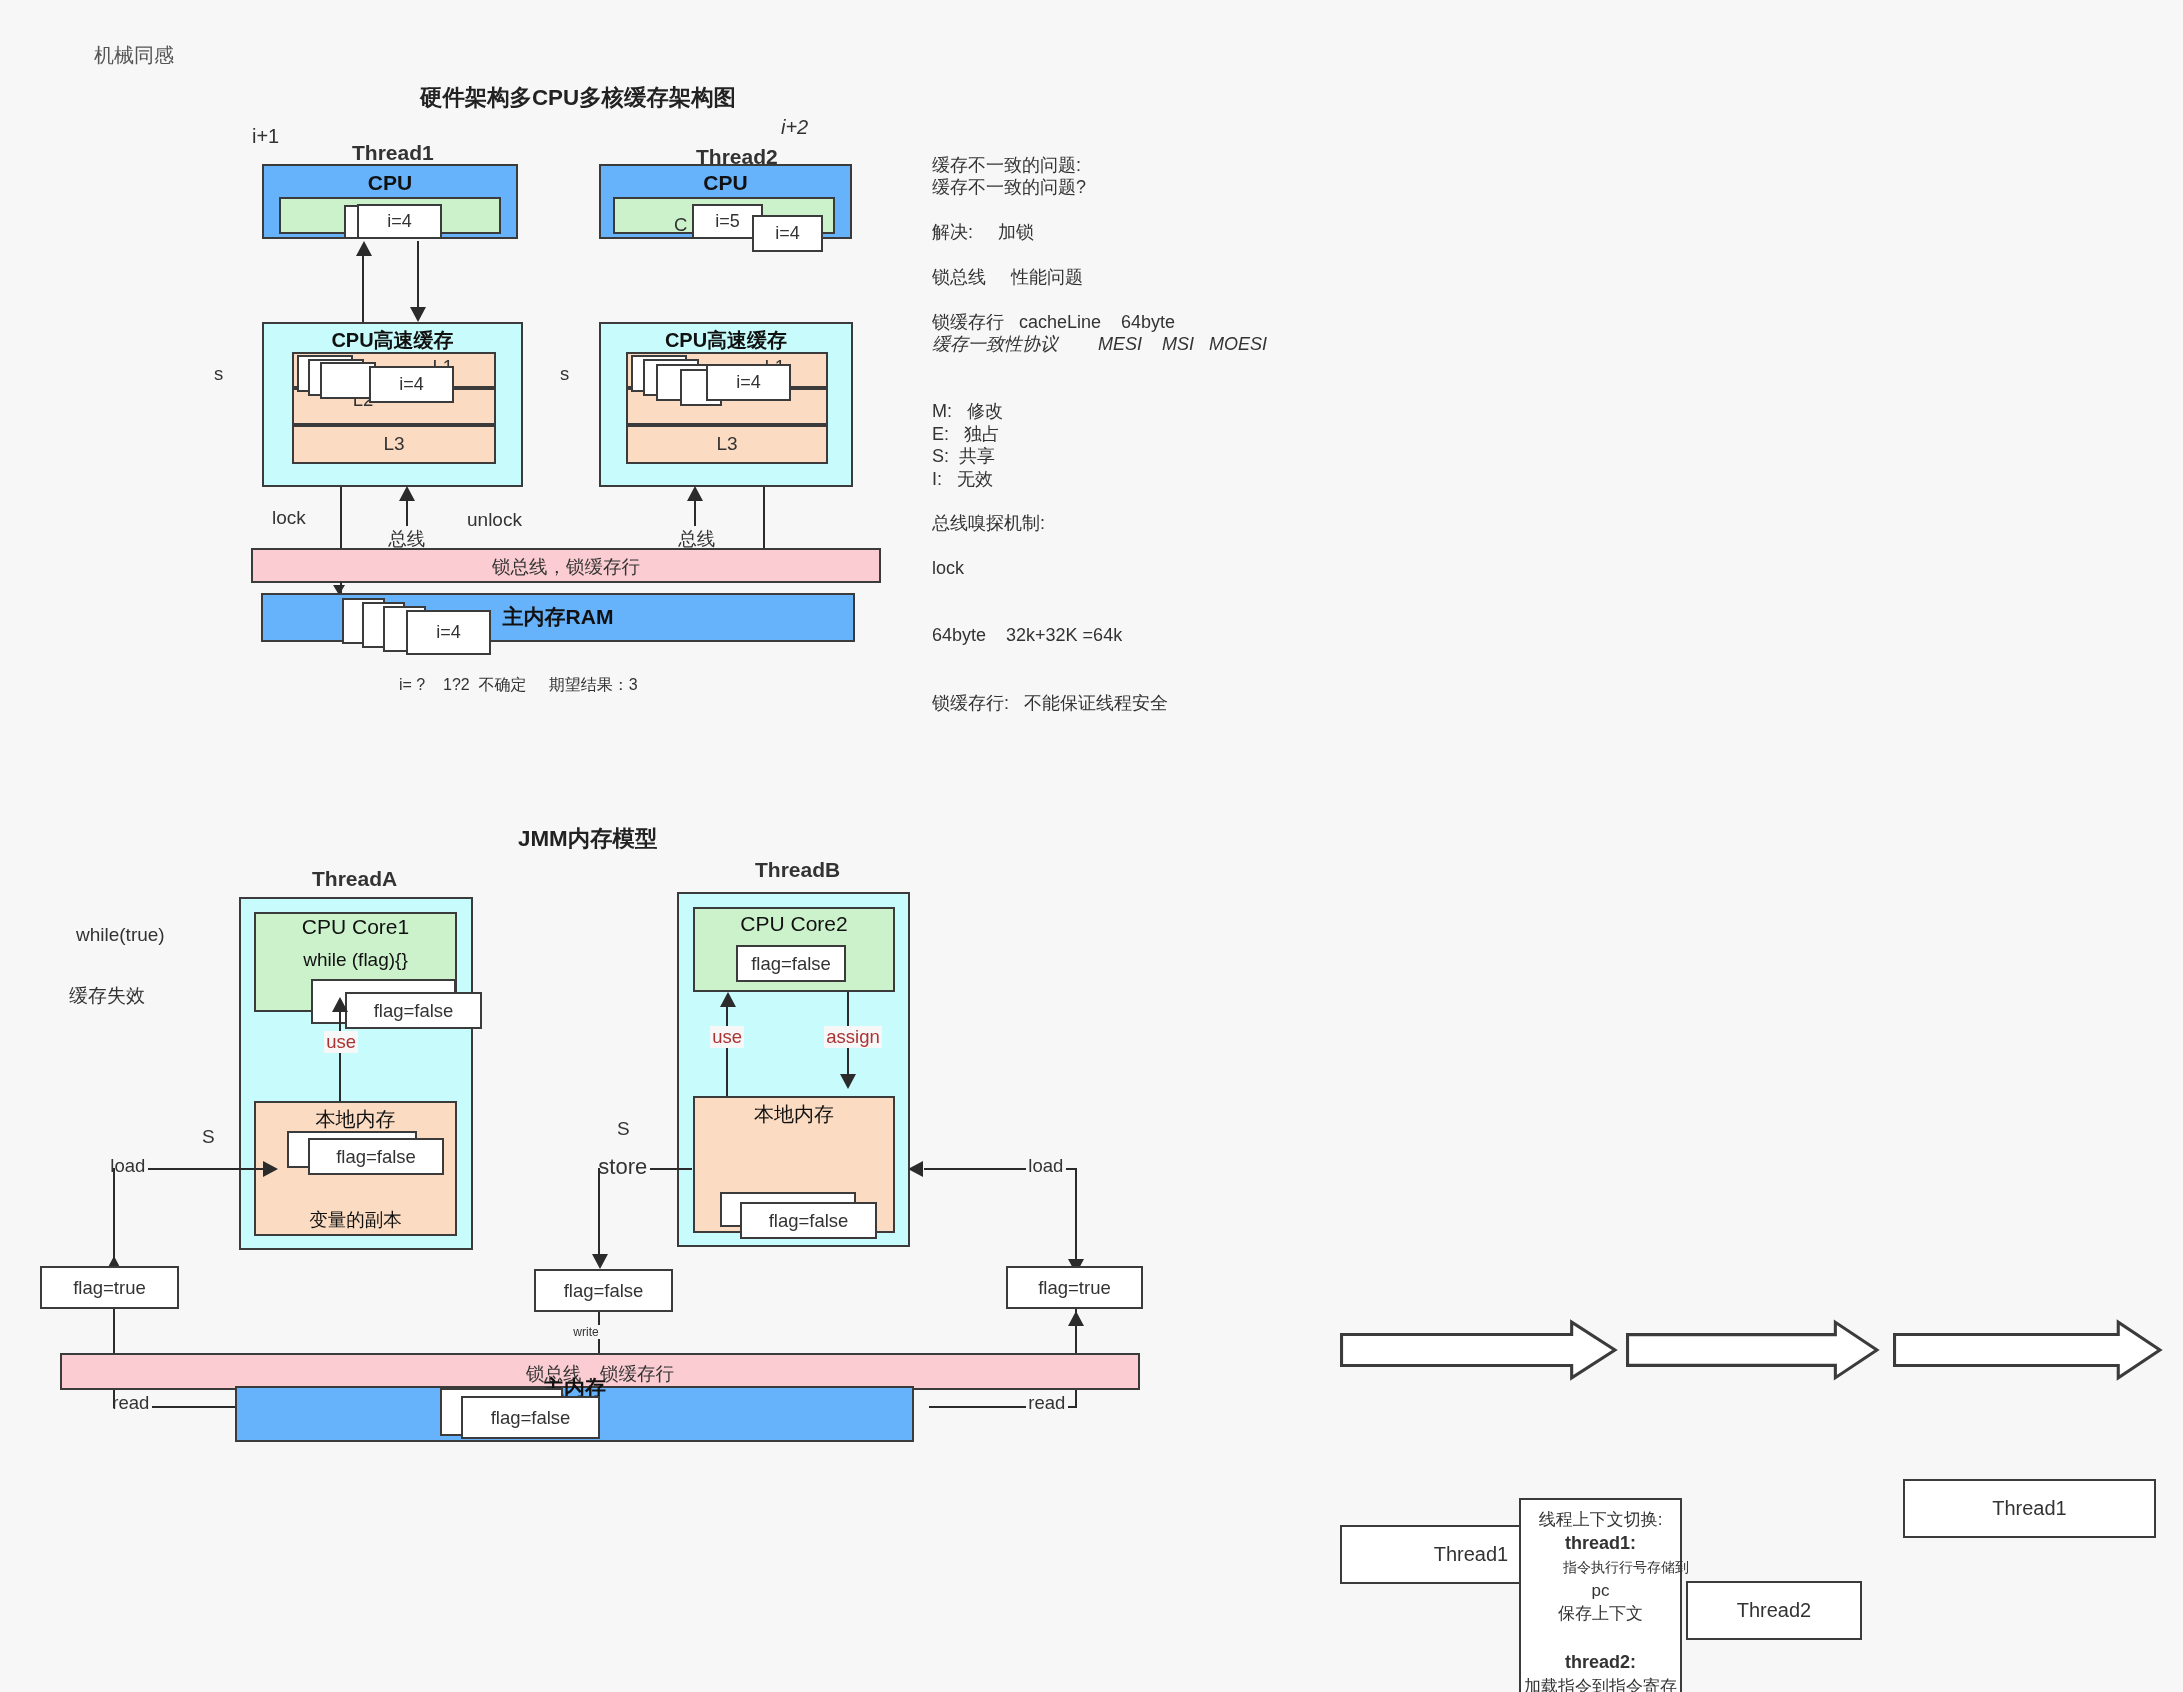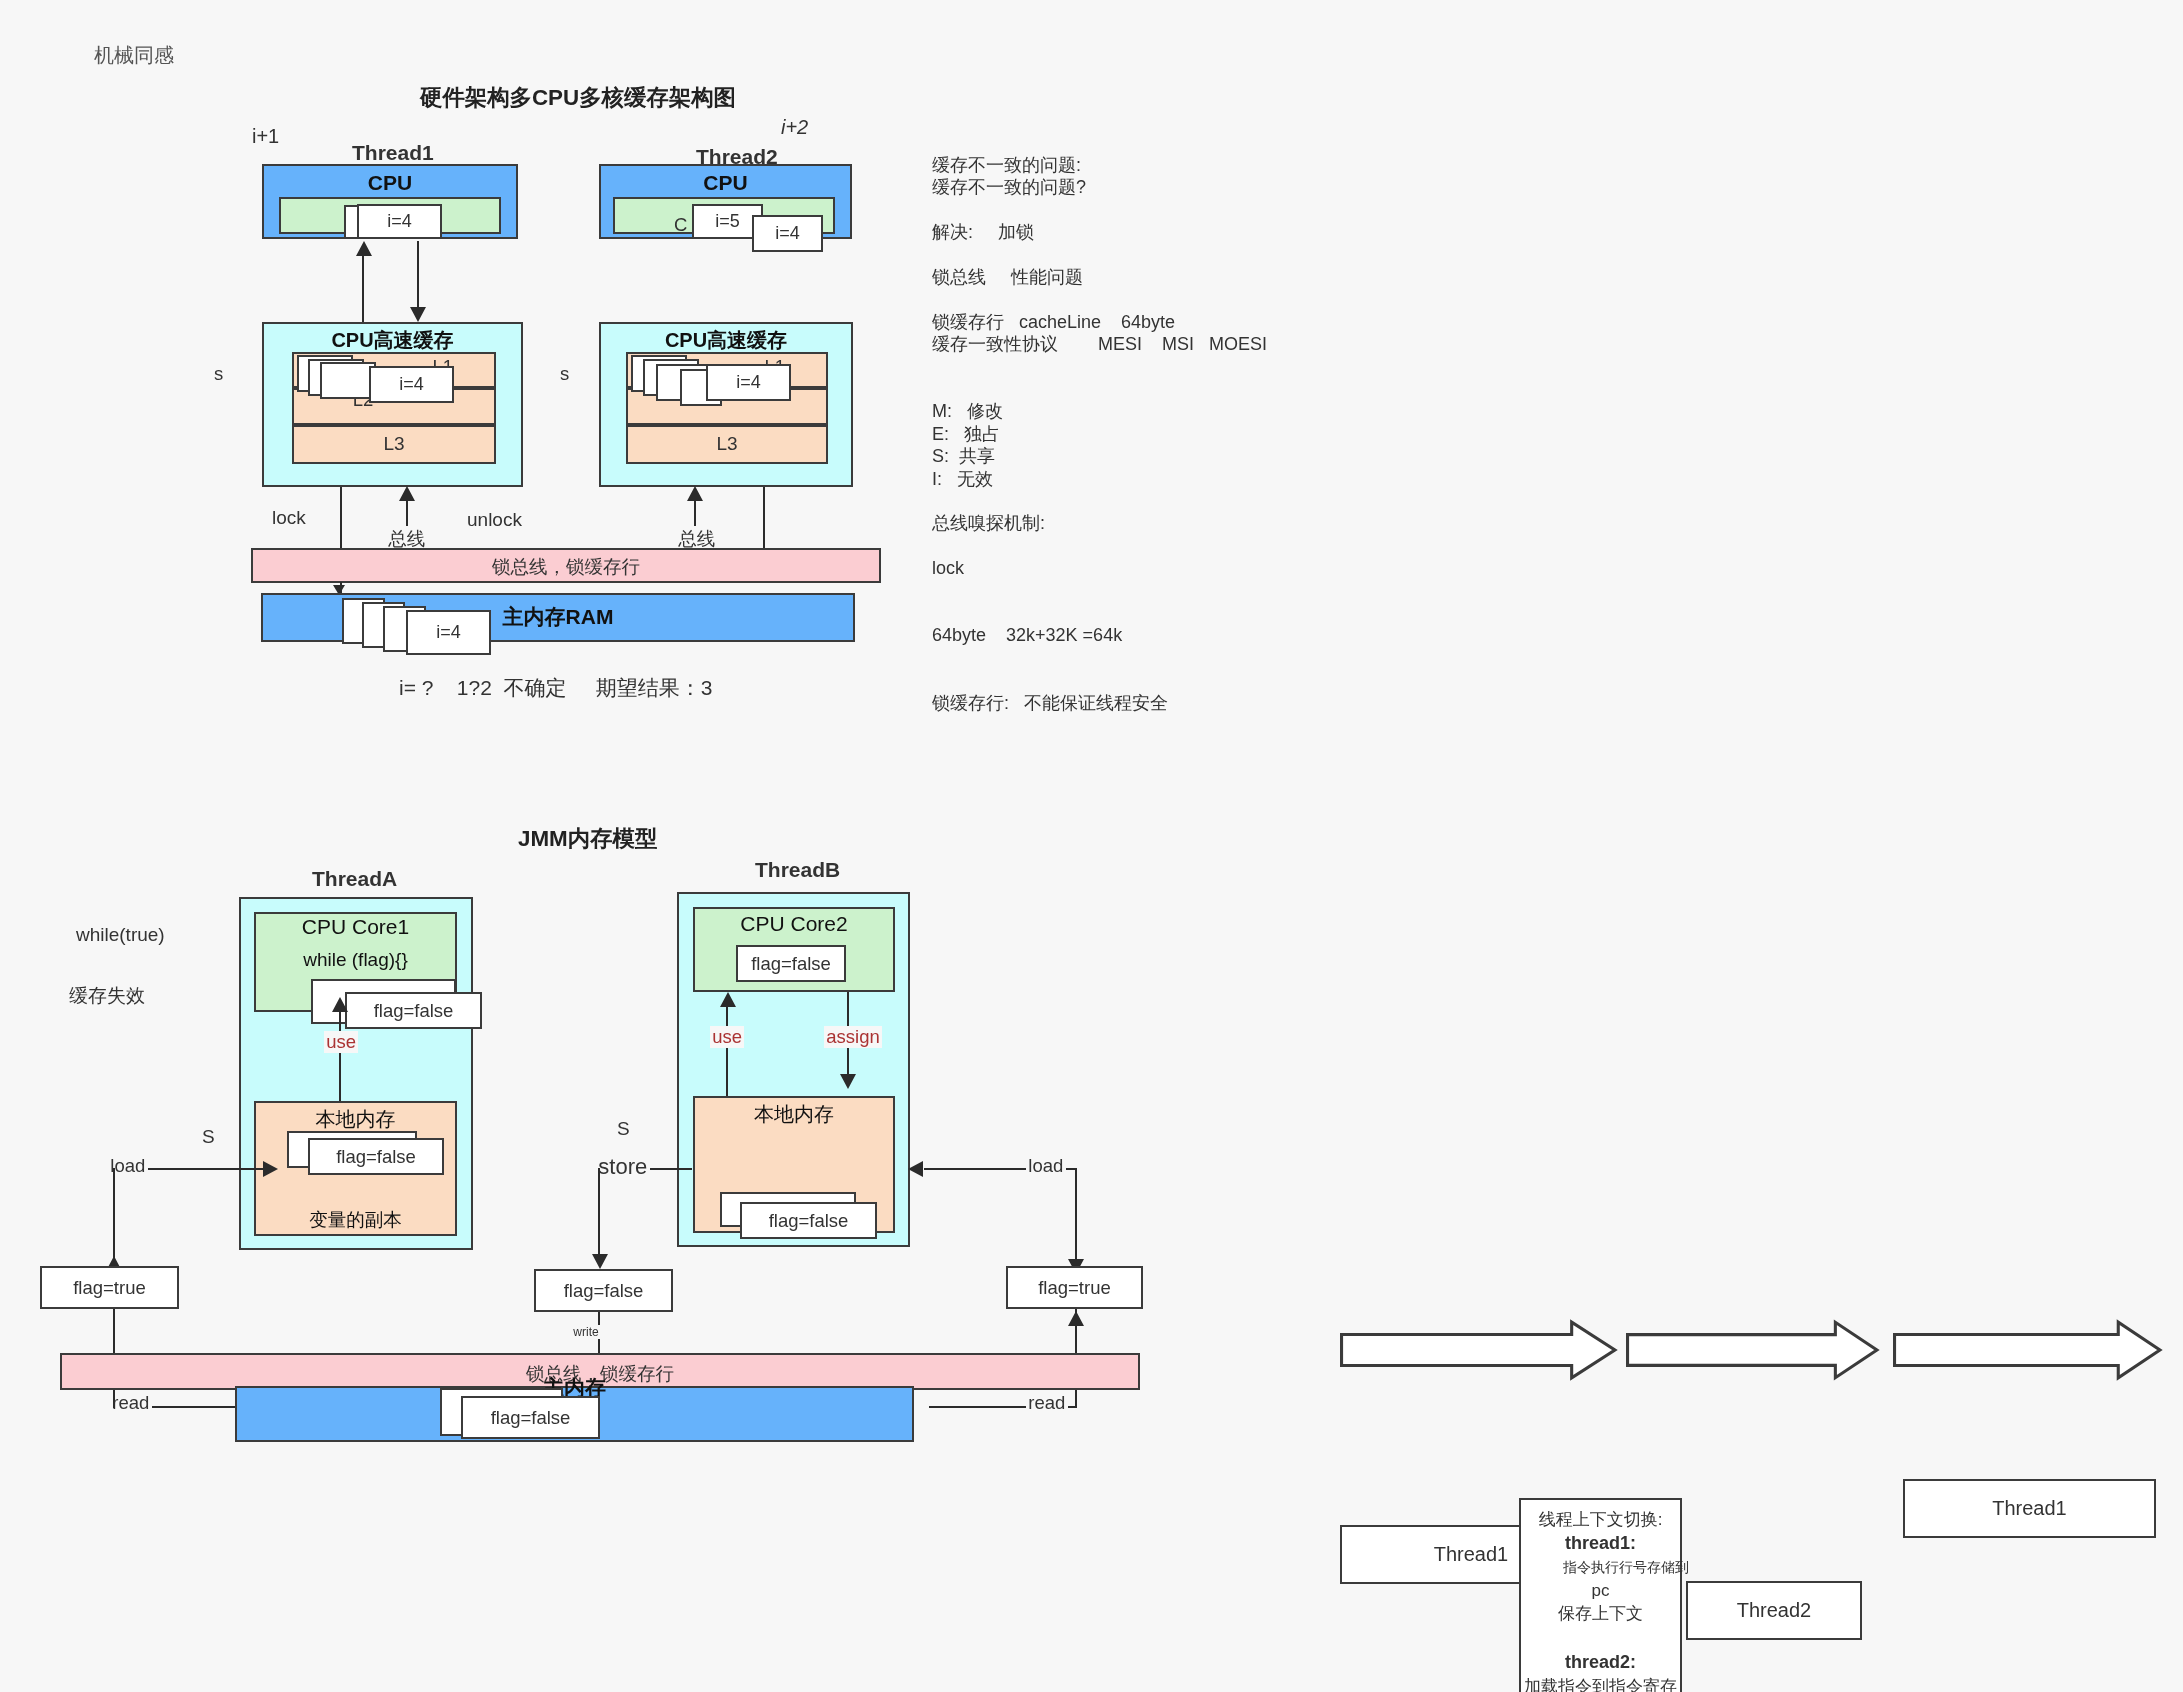--- a/index.html
+++ b/index.html
@@ -130,32 +130,32 @@
 <div class="arrowline vline" style="left:340px;top:582px;height:12.3px;"></div>
 <div class="arrowhead-down" style="left:333px;top:585px;border-top-width:10.8px;border-left-width:6.2px;border-right-width:6.2px;"></div>
 
 <div class="box blue" style="left:261px;top:593px;width:594px;height:49px;"></div>
 <div class="lbl title-bold" style="left:261px;top:603px;width:594px;font-size:21px;color:#111;">主内存RAM</div>
 <div class="card" style="left:342px;top:598px;width:43px;height:46px;"></div>
 <div class="card" style="left:362px;top:602px;width:43px;height:46px;"></div>
 <div class="card" style="left:383px;top:606px;width:43px;height:46px;"></div>
 <div class="card" style="left:406px;top:610px;width:85px;height:45px;font-size:18px;">i=4</div>
 
-<div class="abs txt" style="left:399px;top:674px;font-size:21px;">i= ?    1?2  不确定     期望结果：3</div>
+<div class="abs txt" style="left:399px;top:674px;font-size:16px;">i= ?    1?2  不确定     期望结果：3</div>
 
 <div class="abs" style="left:932px;top:154px;width:401px;">
   <div class="txt" style="font-size:18px;line-height:22.4px;">缓存不一致的问题:</div>
   <div class="txt" style="font-size:18px;line-height:22.4px;">缓存不一致的问题?</div>
   <div class="txt" style="font-size:18px;line-height:22.4px;min-height:22.4px;"></div>
   <div class="txt" style="font-size:18px;line-height:22.4px;">解决:     加锁</div>
   <div class="txt" style="font-size:18px;line-height:22.4px;min-height:22.4px;"></div>
   <div class="txt" style="font-size:18px;line-height:22.4px;">锁总线     性能问题</div>
   <div class="txt" style="font-size:18px;line-height:22.4px;min-height:22.4px;"></div>
   <div class="txt" style="font-size:18px;line-height:22.4px;">锁缓存行   cacheLine    64byte</div>
-  <div class="txt" style="font-size:18px;line-height:22.4px;">缓存一致性协议        MESI    MSI   MOESI</div>
+  <div class="txt" style="font-size:18px;line-height:22.4px;font-style:italic;">缓存一致性协议        MESI    MSI   MOESI</div>
   <div class="txt" style="font-size:18px;line-height:22.4px;min-height:22.4px;"></div>
   <div class="txt" style="font-size:18px;line-height:22.4px;min-height:22.4px;"></div>
   <div class="txt" style="font-size:18px;line-height:22.4px;">M:   修改</div>
   <div class="txt" style="font-size:18px;line-height:22.4px;">E:   独占</div>
   <div class="txt" style="font-size:18px;line-height:22.4px;">S:  共享</div>
   <div class="txt" style="font-size:18px;line-height:22.4px;">I:   无效</div>
   <div class="txt" style="font-size:18px;line-height:22.4px;min-height:22.4px;"></div>
   <div class="txt" style="font-size:18px;line-height:22.4px;">总线嗅探机制:</div>
   <div class="txt" style="font-size:18px;line-height:22.4px;min-height:22.4px;"></div>
   <div class="txt" style="font-size:18px;line-height:22.4px;">lock</div>

